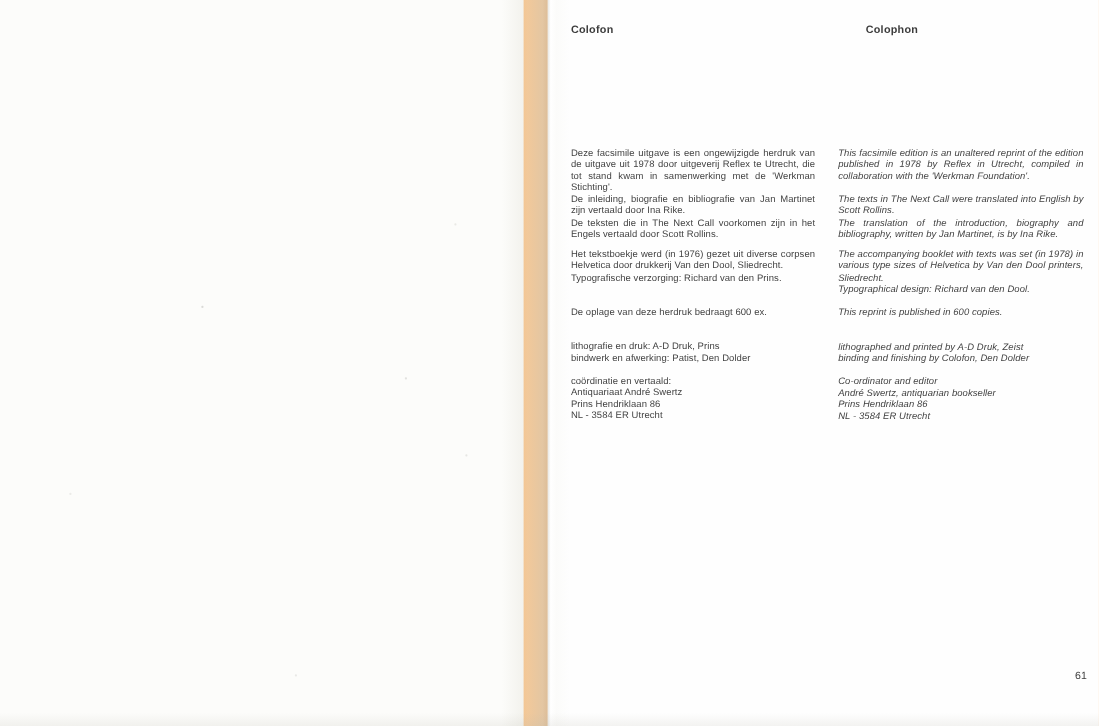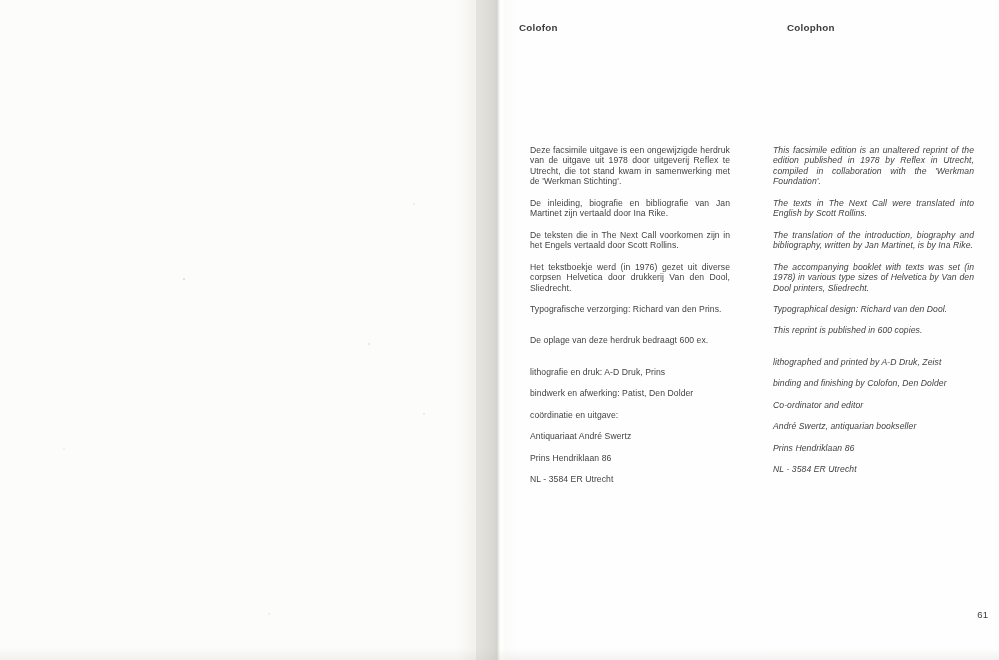--- a/index.html
+++ b/index.html
@@ -5,21 +5,21 @@
   html, body {
     margin: 0;
     padding: 0;
     background: #ffffff;
   }
   .scan {
     position: relative;
     width: 999px;
     height: 660px;
     overflow: hidden;
-    background: #e5e5e5;
+    background: #fdba74;
     font-family: "Liberation Sans", sans-serif;
     color: #414141;
   }
   .left-page {
     position: absolute;
     left: 0; top: 0;
     width: 476px; height: 660px;
     background: #fcfcfa;
   }
   
@@ -74,21 +74,21 @@
   .col-body {
     position: absolute;
     top: 134px;
     font-size: 8.6px;
     line-height: 10.45px;
     letter-spacing: 0.08px;
     color: #424242;
   }
   .col-nl { left: 519px; width: 222px; }
   .col-en { left: 762px; width: 223px; font-style: italic; }
-  .col-body p { margin: 11px; }
+  .col-body p { margin: 0; }
   .col-body p.just { text-align: justify; }
   .gap-xs { margin-top: 8px !important; }
   .gap-s  { margin-top: 10.5px !important; }
   .gap-m  { margin-top: 11px !important; }
   .gap-l  { margin-top: 21px !important; }
   .page-number {
     position: absolute;
     left: 762px; top: 609px;
     width: 226px;
     text-align: right;
@@ -115,21 +115,21 @@
 
   <div class="col-body col-nl">
     <p class="just">Deze facsimile uitgave is een ongewijzigde herdruk van de uitgave uit 1978 door uitgeverij Reflex te Utrecht, die tot stand kwam in samenwerking met de 'Werkman Stichting'.</p>
     <p class="just">De inleiding, biografie en bibliografie van Jan Martinet zijn vertaald door Ina Rike.</p>
     <p class="just">De teksten die in The Next Call voorkomen zijn in het Engels vertaald door Scott Rollins.</p>
     <p class="just gap-xs">Het tekstboekje werd (in 1976) gezet uit diverse corpsen Helvetica door drukkerij Van den Dool, Sliedrecht.</p>
     <p class="just">Typografische verzorging: Richard van den Prins.</p>
     <p class="gap-l">De oplage van deze herdruk bedraagt 600 ex.</p>
     <p class="gap-l">lithografie en druk: A-D Druk, Prins</p>
     <p>bindwerk en afwerking: Patist, Den Dolder</p>
-    <p class="gap-s">coördinatie en uitgave:</p>
+    <p class="gap-s">coördinatie en vertaald:</p>
     <p>Antiquariaat André Swertz</p>
     <p>Prins Hendriklaan 86</p>
     <p>NL - 3584 ER Utrecht</p>
   </div>
 
   <div class="col-body col-en">
     <p class="just">This facsimile edition is an unaltered reprint of the edition published in 1978 by Reflex in Utrecht, compiled in collaboration with the 'Werkman Foundation'.</p>
     <p class="just gap-s">The texts in The Next Call were translated into English by Scott Rollins.</p>
     <p class="just">The translation of the introduction, biography and bibliography, written by Jan Martinet, is by Ina Rike.</p>
     <p class="just gap-xs">The accompanying booklet with texts was set (in 1978) in various type sizes of Helvetica by Van den Dool printers, Sliedrecht.</p>

